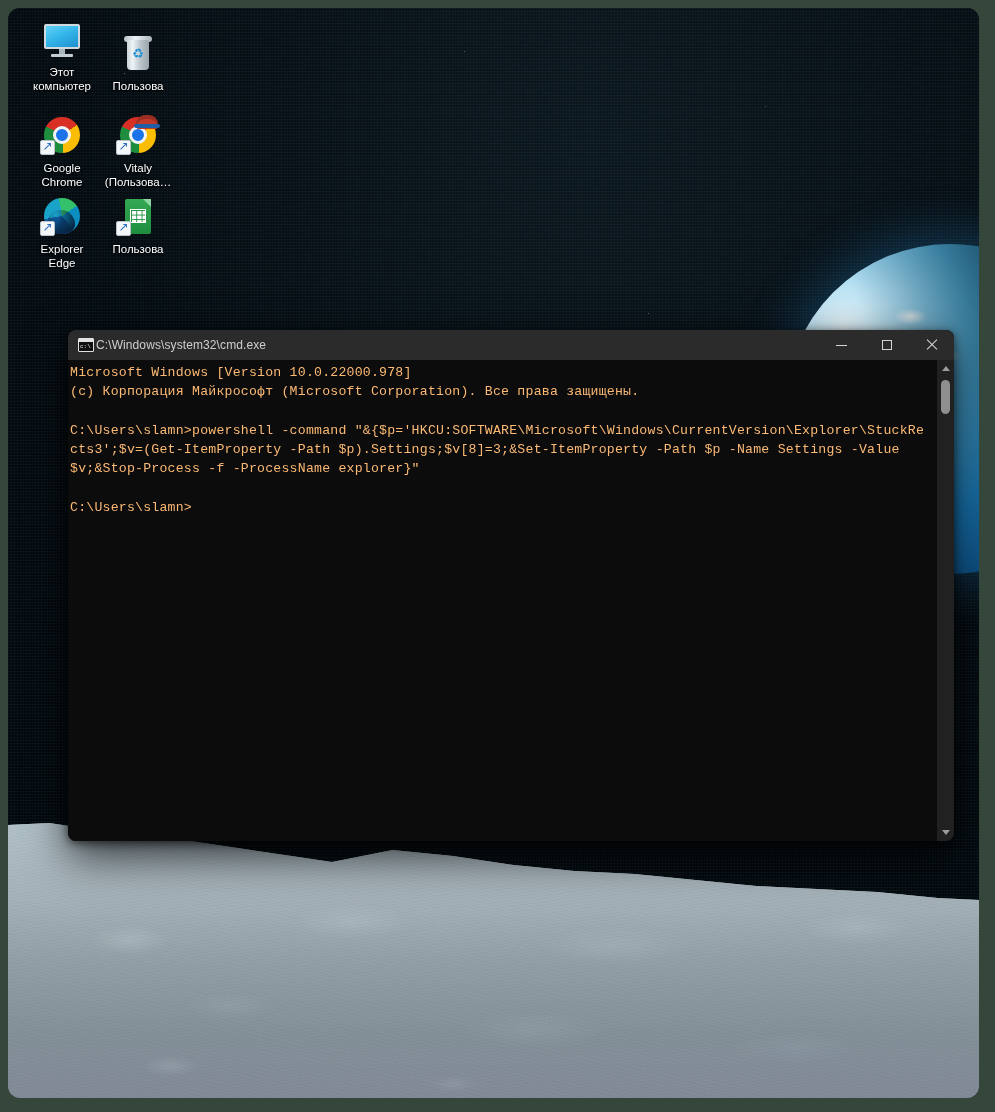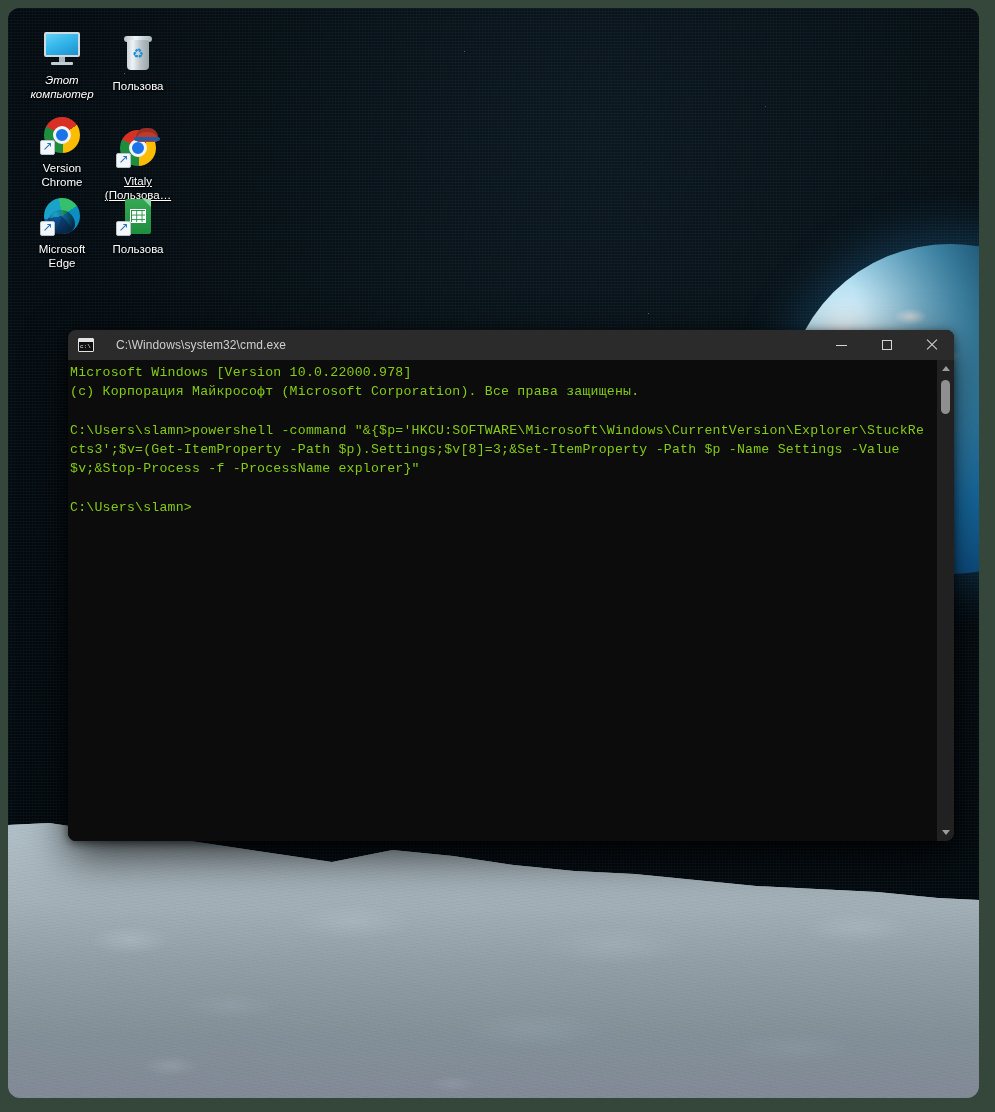--- a/index.html
+++ b/index.html
@@ -294,21 +294,21 @@
     background: #0f0f0f; border: 1px solid #e2e2e2; border-radius: 1px; box-sizing: border-box;
   }
   #titlebar .app-icon::before {
     content: ""; position: absolute; left: 0; right: 0; top: 0; height: 3px; background: #e2e2e2;
   }
   #titlebar .app-icon::after {
     content: "c:\\"; position: absolute; left: 1px; top: 3px; font-family: "Liberation Mono", monospace;
     font-size: 6px; line-height: 9px; color: #e8e8e8;
   }
   #title-text {
-    margin-left: 22px;
+    margin-left: 2px;
     color: #cfcfcf;
     font-size: 12px;
     letter-spacing: .1px;
     white-space: nowrap;
   }
   .win-btns { position: absolute; right: 0; top: 0; height: 30px; display: flex; }
   .win-btn {
     width: 45px; height: 30px; display: flex; align-items: center; justify-content: center;
     color: #d6d6d6; font-size: 12px; font-family: "Liberation Sans", sans-serif;
   }
@@ -325,21 +325,21 @@
     position: relative;
     height: 481px;
     background: #0c0c0c;
     overflow: hidden;
   }
   #console-text {
     position: absolute;
     left: 2px;
     top: 3px;
     right: 26px;
-    color: #84cc16;
+    color: #fdba74;
     font-family: "Liberation Mono", "DejaVu Sans Mono", monospace;
     font-size: 13.2px;
     line-height: 19.3px;
     white-space: pre-wrap;
     word-break: break-all;
     letter-spacing: .22px;
   }
   #console-text .line { min-height: 19.3px; }
   #console-text .blank { height: 19.3px; }
 
@@ -381,21 +381,21 @@
     <div id="moon">
       <div class="body">
         <div class="tex"></div>
         <div class="grain"></div>
         <div class="shade"></div>
       </div>
     </div>
 
     <div id="icons">
 
-      <div class="icon-cell" style="left:8px;  top:8px;font-style:italic;">
+      <div class="icon-cell" style="left:8px;  top:0;">
         <div class="icon-art ic-monitor">
           <div class="scr"></div>
             <div class="neck"></div>
             <div class="base"></div>
         </div>
         <span class="icon-label">Этот
 компьютер</span>
       </div>
 
       <div class="icon-cell" style="left:84px; top:14px;">
@@ -405,40 +405,40 @@
             <div class="rec">♻</div>
         </div>
         <span class="icon-label">Пользова</span>
       </div>
 
       <div class="icon-cell" style="left:8px;  top:96px;">
         <div class="icon-art ic-chrome">
           <div class="ball"></div>
           <div class="shortcut"></div>
         </div>
-        <span class="icon-label">Version
+        <span class="icon-label">Google
 Chrome</span>
       </div>
 
-      <div class="icon-cell" style="left:84px; top:109px;text-decoration:underline;">
+      <div class="icon-cell" style="left:84px; top:96px;">
         <div class="icon-art ic-chrome">
           <div class="ball"></div>
           <div class="hat"></div>
           <div class="shortcut"></div>
         </div>
         <span class="icon-label">Vitaly
 (Пользова…</span>
       </div>
 
       <div class="icon-cell" style="left:8px;  top:177px;">
         <div class="icon-art ic-edge">
           <div class="swirl"></div>
           <div class="shortcut"></div>
         </div>
-        <span class="icon-label">Microsoft
+        <span class="icon-label">Explorer
 Edge</span>
       </div>
 
       <div class="icon-cell" style="left:84px; top:177px;">
         <div class="icon-art ic-sheet">
           <div class="page"></div>
             <div class="fold"></div>
             <div class="grid"></div>
           <div class="shortcut"></div>
         </div>

